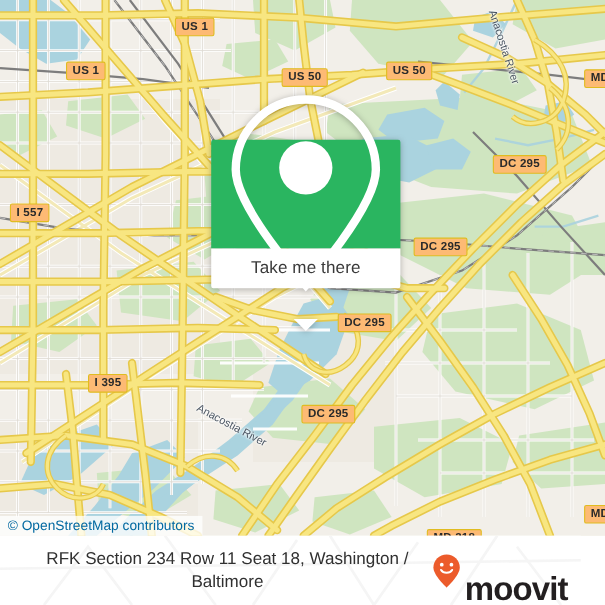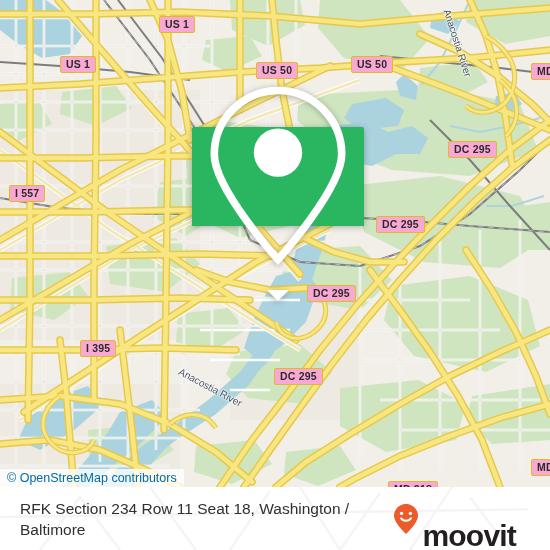--- a/index.html
+++ b/index.html
@@ -13,21 +13,21 @@
   
   #map{
     position:absolute;left:0;top:0;width:550px;height:487px;
     background:#f2efe9;overflow:hidden;
   }
   #map svg{display:block;width:550px;height:487px;}
 
   
   .shield{
     position:absolute;
-    background:#f9a8d4;
+    background:#fdba74;
     border:1.6px solid #e0bc20;
     border-radius:2px;
     color:#2b2b2b;
     font-family:"Liberation Sans", sans-serif;
     font-weight:bold;
     font-size:10.5px;
     letter-spacing:.2px;
     padding:1px 5px 2px 5px;
     line-height:12px;
     white-space:nowrap;
@@ -75,21 +75,21 @@
     position:absolute;left:50%;top:163px;margin-left:-11px;
     width:0;height:0;
     border-left:11px solid transparent;
     border-right:11px solid transparent;
     border-top:11px solid #ffffff;
   }
 
   
   #footer{
     position:absolute;left:0;top:487px;width:528px;height:63px;
-    background:#ffffff;overflow:hidden;
+    background:#ffffff;overflow:hidden;text-align:center;
   }
   #footer-watermark{
     position:absolute;left:0;top:0;width:550px;height:63px;
     opacity:.10;
   }
   #footer-inner{
     position:relative;
     display:flex;align-items:center;height:63px;
     padding:0 12px 0 20px;box-sizing:border-box;
   }
@@ -351,20 +351,23 @@
         <div class="river-label" style="left: 182px; top: 366px; transform: rotate(28deg); transform-origin: left top;">Anacostia River</div>
       </div>
 
     <div id="callout">
       <div id="callout-top">
         <svg width="54" height="62" viewBox="0 0 54 62">
           <path d="M27 4 C16 4 7 13 7 24 C7 35 27 57 27 57 C27 57 47 35 47 24 C47 13 38 4 27 4 Z" fill="none" stroke="#ffffff" stroke-width="2.4"></path>
           <circle cx="27" cy="23.5" r="7.6" fill="#ffffff"></circle>
         </svg>
       </div>
+      <div id="callout-bottom">
+        <span id="callout-label">Take me there</span>
+      </div>
       <div id="callout-tail"></div>
     </div>
 
     <div id="attribution">© OpenStreetMap contributors</div>
   </div>
 
   <div id="footer">
     <svg id="footer-watermark" viewBox="0 0 550 63">
       <g stroke="#9a9a9a" stroke-width="2.4" fill="none">
         <path d="M40,63 L80,10 L120,63"></path>

